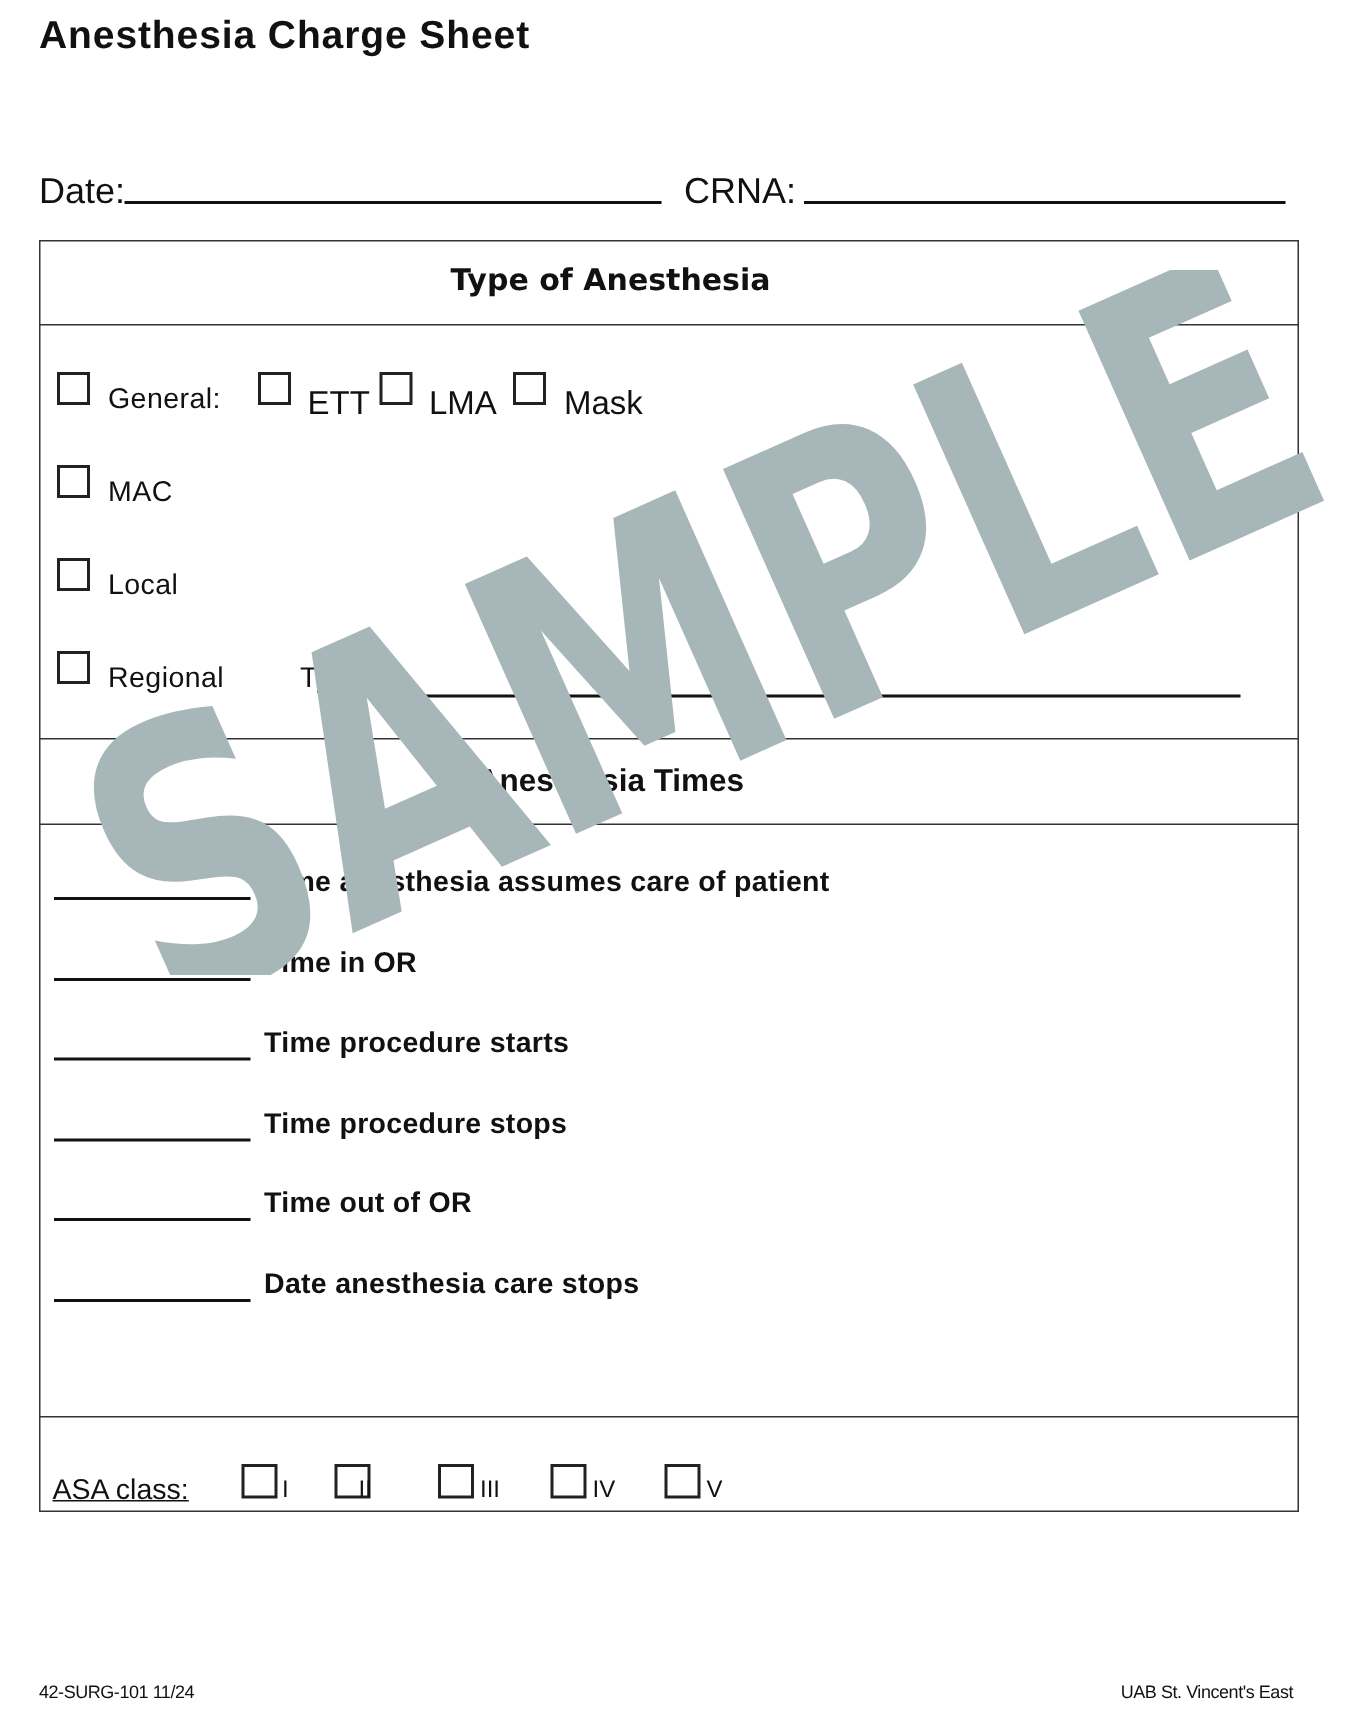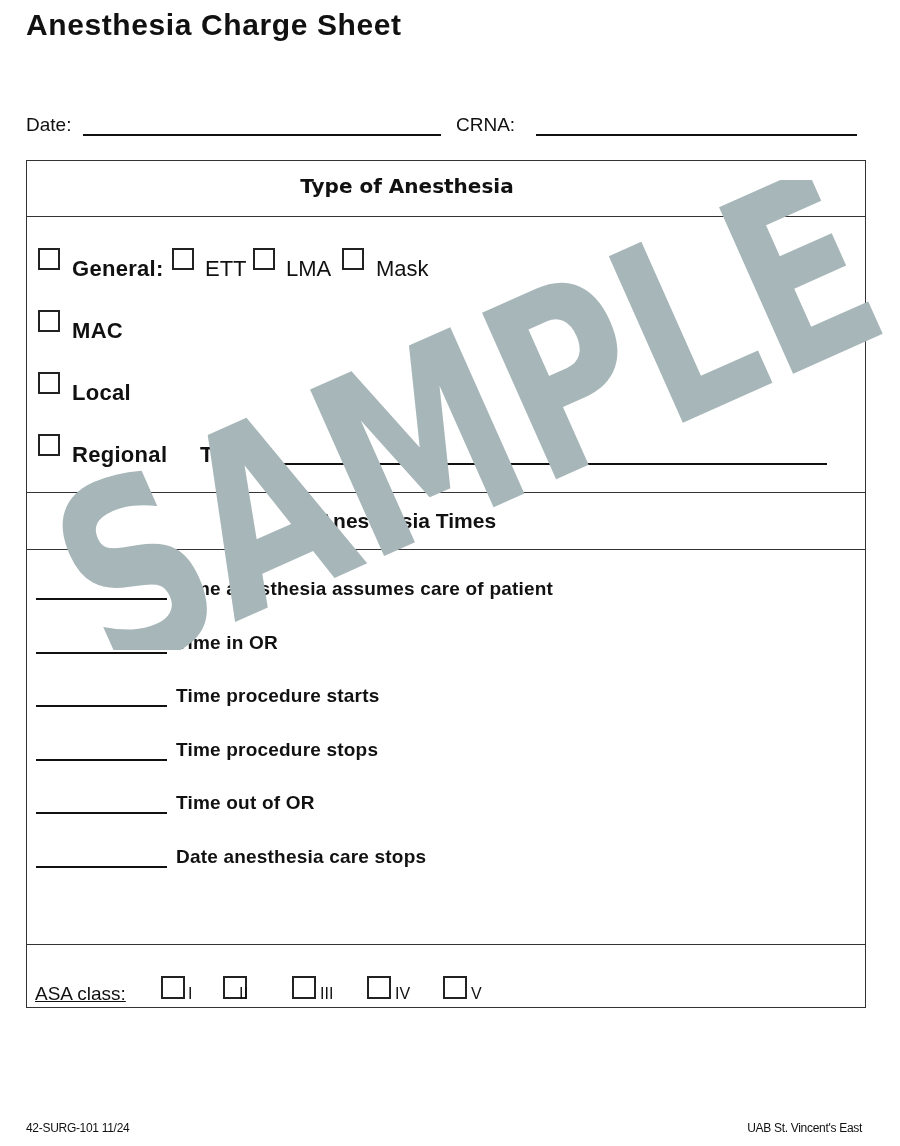--- a/index.html
+++ b/index.html
@@ -1,28 +1,28 @@
 <!DOCTYPE html>
 <html><head>
 <meta charset="utf-8">
 <style>
   html, body { margin: 0; padding: 0; background: #ffffff; }
   body { width: 900px; height: 1146px; position: relative; overflow: hidden;
          font-family: "Liberation Sans", sans-serif; color: #111; }
   .abs { position: absolute; }
-  .title { left: 26px; top: 8px; font-size: 30px; font-weight: bold; letter-spacing: 0.6px; }
-  .lbl { font-size: 19px; }
+  .title { left: 26px; top: 8px; font-size: 26px; font-weight: bold; letter-spacing: 0.6px; }
+  .lbl { font-size: 24px; }
   .uline { position: absolute; height: 0; border-top: 2px solid #111; }
   .box { left: 26px; top: 160px; width: 838px; height: 846px; border: 1.5px solid #333; }
   .hline { position: absolute; left: 26px; width: 840px; height: 0; border-top: 1.5px solid #333; }
   .sec-title { position: absolute; left: 26px; width: 762px; text-align: center;
                font-family: "DejaVu Sans", sans-serif; font-weight: bold; font-size: 20px; }
   .cb { position: absolute; width: 20px; height: 20px; border: 2px solid #222; box-sizing: border-box; background: transparent; }
   .cb-sm { width: 22px; height: 22px; }
-  .opt-bold { position: absolute; font-size: 22px; font-weight: bold; letter-spacing: 0.3px; }
+  .opt-bold { position: absolute; font-size: 19px; font-weight: normal; letter-spacing: 0.3px; }
   .opt { position: absolute; font-size: 22px; }
   .time-row { position: absolute; left: 36px; height: 26px; }
   .time-line { position: absolute; left: 0; top: 20px; width: 131px; border-top: 2.5px solid #111; }
   .time-label { position: absolute; left: 140px; top: 0; font-size: 19px; font-weight: bold; white-space: nowrap; letter-spacing: 0.2px; }
   .asa-lbl { font-size: 19px; text-decoration: underline; }
   .asa-num { position: absolute; font-size: 16px; }
   .footer { font-size: 12px; letter-spacing: -0.3px; }
   .watermark { position: absolute; left: 40px; top: 180px; width: 860px; height: 470px; pointer-events: none; }
 </style>
 </head>

